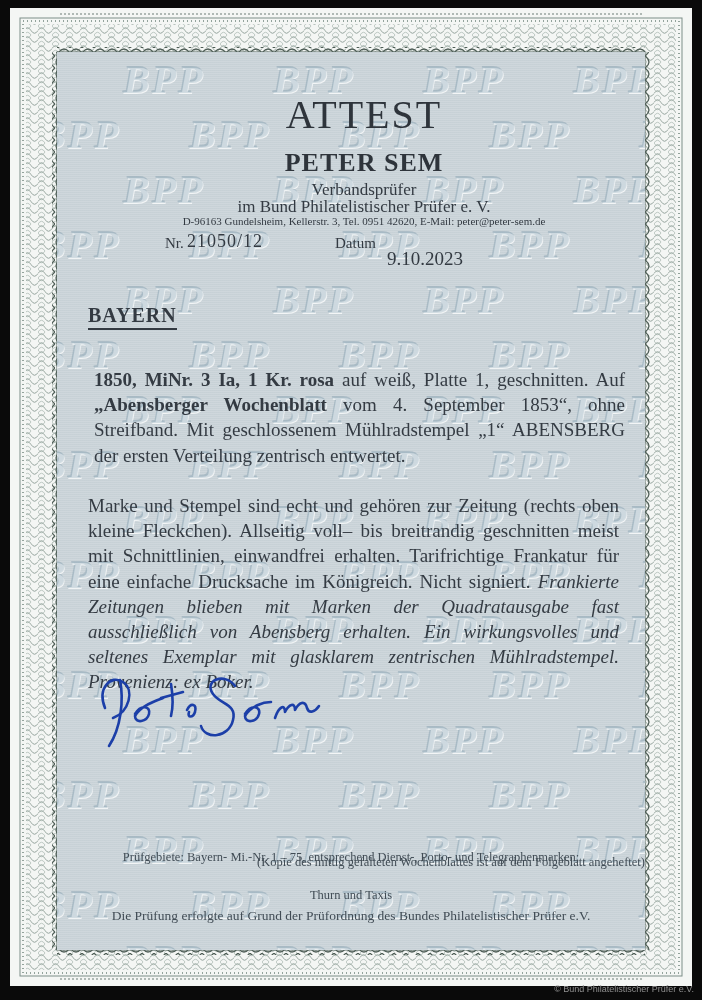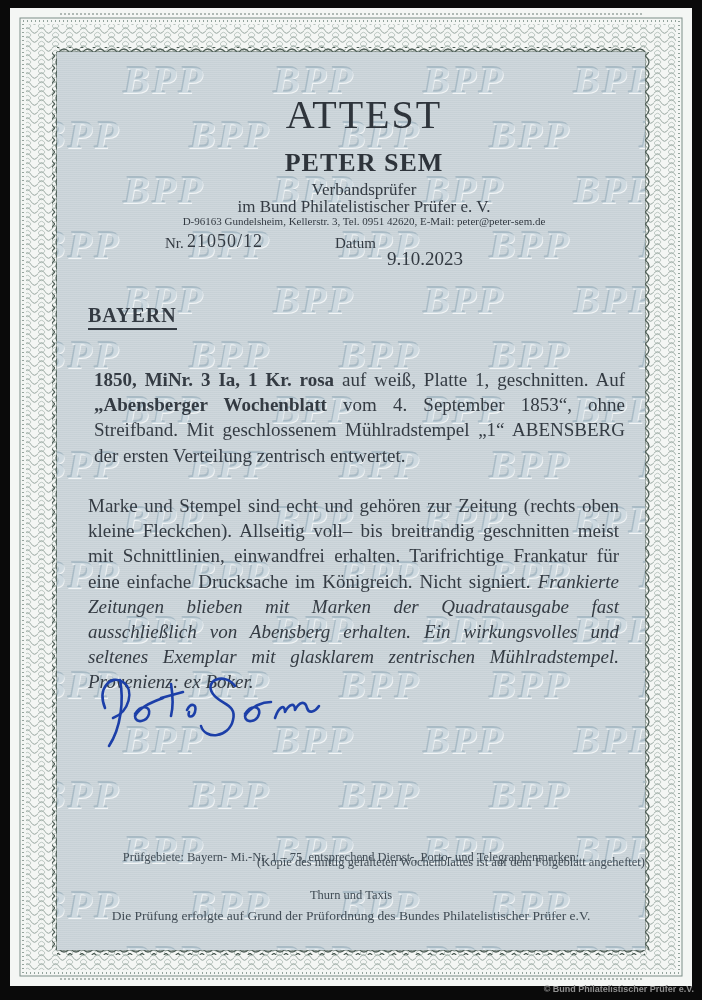--- a/index.html
+++ b/index.html
@@ -36,21 +36,21 @@
         text-align:justify;color:#343b43;}
   .p1{top:296px;margin-left:6px;}
   .p2{top:422px;}
   .sig-svg{position:absolute;left:26px;top:612px;}
   .fn{position:absolute;left:0;width:100%;text-align:center;font-size:12.5px;color:#414c55;}
   .fn-overlay{top:803px;text-align:right;}
   .fn-line1{top:798px;}
   .fn-line2{top:836px;}
   .fn-line3{top:856px;font-size:13.5px;}
   .copyright{position:absolute;right:8px;top:984px;font-family:"Liberation Sans",sans-serif;
-             font-size:9px;color:#909090;font-weight:bold;}
+             font-size:9px;color:#909090;}
   .sr{position:absolute;width:1px;height:1px;overflow:hidden;clip-path:inset(50%);}
 </style>
 </head>
 <body>
 
 <div class="stage">
 
   <div class="sheet">
     <svg class="frame-svg" width="682" height="978" viewBox="0 0 682 978">
       <defs>

